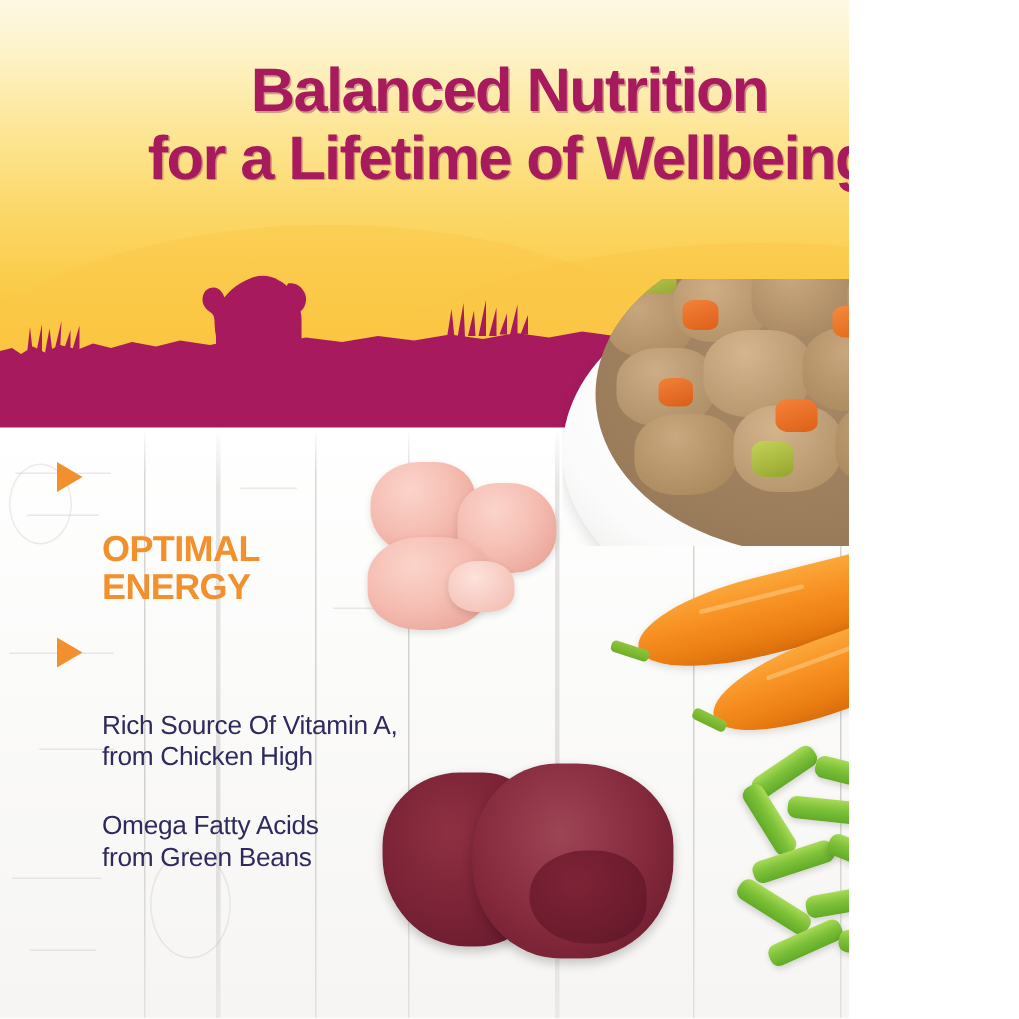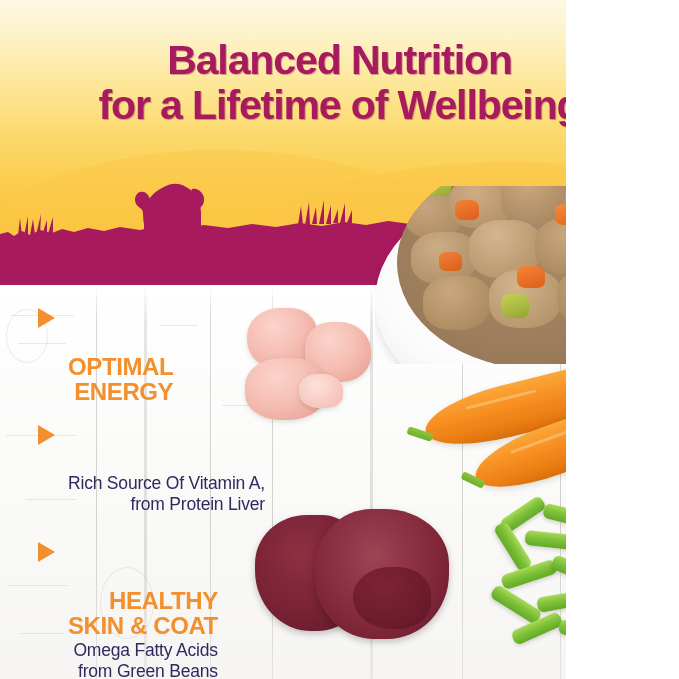--- a/index.html
+++ b/index.html
@@ -73,21 +73,21 @@
     border-radius:1px;
   }
   .grainblob{
     position:absolute;
     border-radius:50%;
     border:1px solid rgba(190,186,180,.28);
   }
 
   
   .benefits{
-    position:absolute;left:0;top:285px;width:300px;height:394px;text-align:right;
+    position:absolute;left:0;top:285px;width:300px;height:394px;
   }
   .benefit{position:absolute;left:38px;}
   .b1{top:19px;}
   .b2{top:136px;}
   .b3{top:253px;}
 
   .bhead{
     position:relative;
     padding-left:30px;
     color:#f2902d;
@@ -396,28 +396,23 @@
         <span>OPTIMAL
 ENERGY</span>
       </div>
     </div>
 
     <div class="benefit b2">
       <div class="bhead">
         <span class="tri"></span>
       </div>
       <div class="bbody">Rich Source Of Vitamin A,
-from Protein Liver</div>
+from Chicken High</div>
     </div>
 
     <div class="benefit b3">
-      <div class="bhead">
-        <span class="tri"></span>
-        <span>HEALTHY
-SKIN &amp; COAT</span>
-      </div>
       <div class="bbody">Omega Fatty Acids
 from Green Beans</div>
     </div>
 
   </div>
 
 </div>
 
 </body></html>

